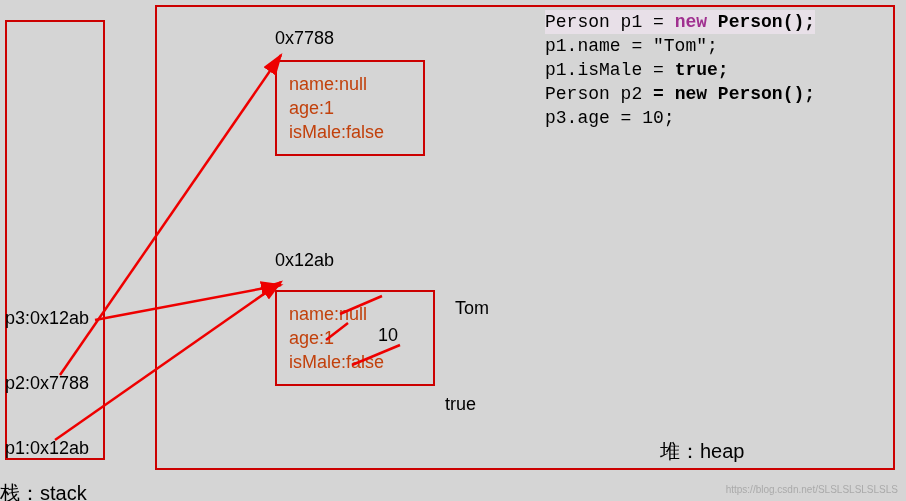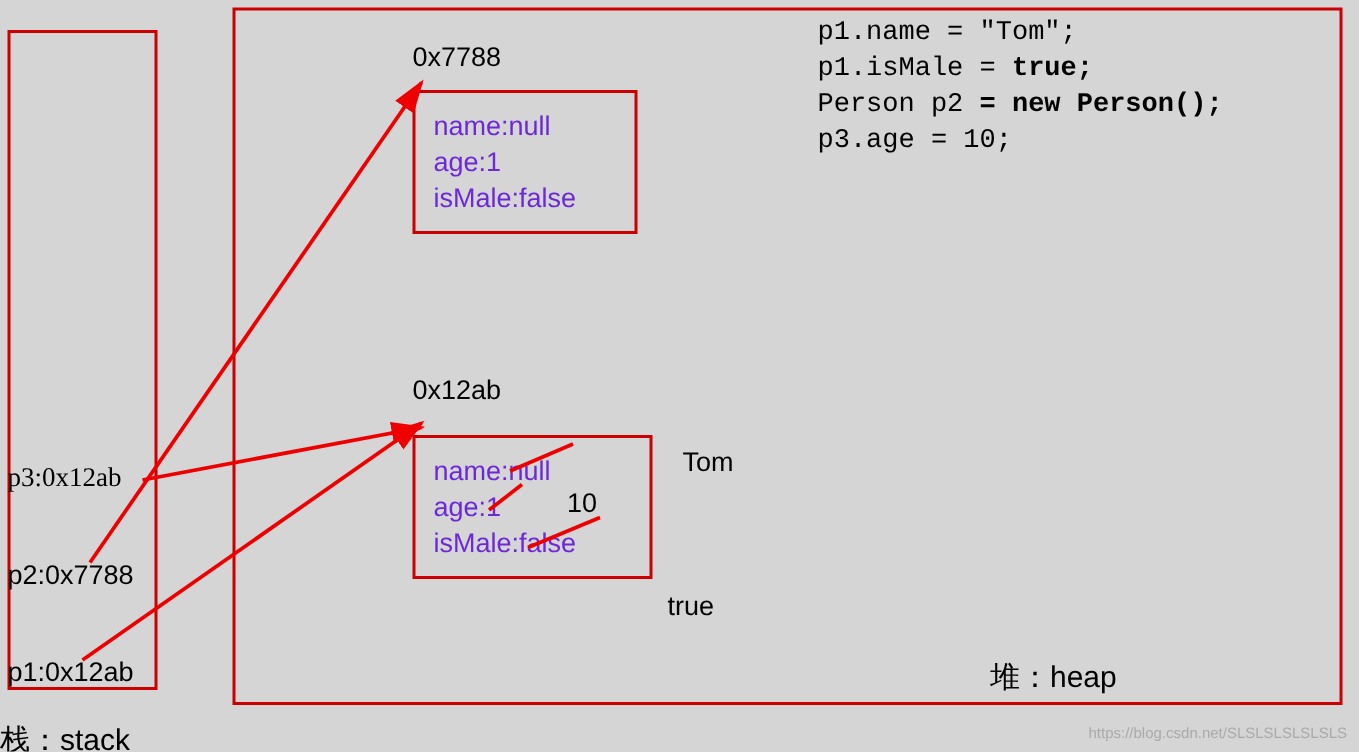--- a/index.html
+++ b/index.html
@@ -46,21 +46,21 @@
       position: absolute;
       font-size: 18px;
       color: #000;
     }
     .obj-box {
       position: absolute;
       border: 2px solid #c00;
       padding: 10px 12px;
       font-size: 18px;
       line-height: 24px;
-      color: #6d28d9;
+      color: #c2410c;
     }
     .stack-item {
       position: absolute;
       font-size: 18px;
       color: #000;
       white-space: nowrap;
     }
     .label {
       position: absolute;
       font-size: 20px;
@@ -87,20 +87,23 @@
     }
   </style>
 </head>
 <body>
 
 <div class="stack-box"></div>
 
 <div class="heap-box"></div>
 
 <div class="code-box">
+  <div class="code-line">
+    <span class="hl"><span>Person p1 = </span><span class="kw-new">new</span><span class="bold"> Person();</span></span>
+  </div>
   <div class="code-line">p1.name = "Tom";</div>
   <div class="code-line">
     <span>p1.isMale = </span><span class="bold">true;</span>
   </div>
   <div class="code-line">
     <span>Person p2 </span><span class="bold">= new Person();</span>
   </div>
   <div class="code-line">p3.age = 10;</div>
 </div>
 
@@ -115,21 +118,21 @@
 <div class="obj-box" style="left:275px;top:290px;width:160px;">
   <div>name:null</div>
   <div>age:1</div>
   <div>isMale:false</div>
 </div>
 
 <div class="replace" style="left:440px;top:298px;margin-left:15px;">Tom</div>
 <div class="replace" style="left:378px;top:325px;">10</div>
 <div class="replace" style="left:445px;top:348px;margin-top:46px;">true</div>
 
-<div class="stack-item" style="left:5px;top:308px;font-family:Liberation Serif, serif;">p3:0x12ab</div>
+<div class="stack-item" style="left:5px;top:308px;">p3:0x12ab</div>
 <div class="stack-item" style="left:5px;top:373px;">p2:0x7788</div>
 <div class="stack-item" style="left:5px;top:438px;">p1:0x12ab</div>
 
 <div class="label" style="left:0px;top:480px;">栈：stack</div>
 <div class="label" style="left:660px;top:438px;">堆：heap</div>
 
 <div class="watermark">https://blog.csdn.net/SLSLSLSLSLSLS</div>
 
 <svg class="arrows">
   <defs>

